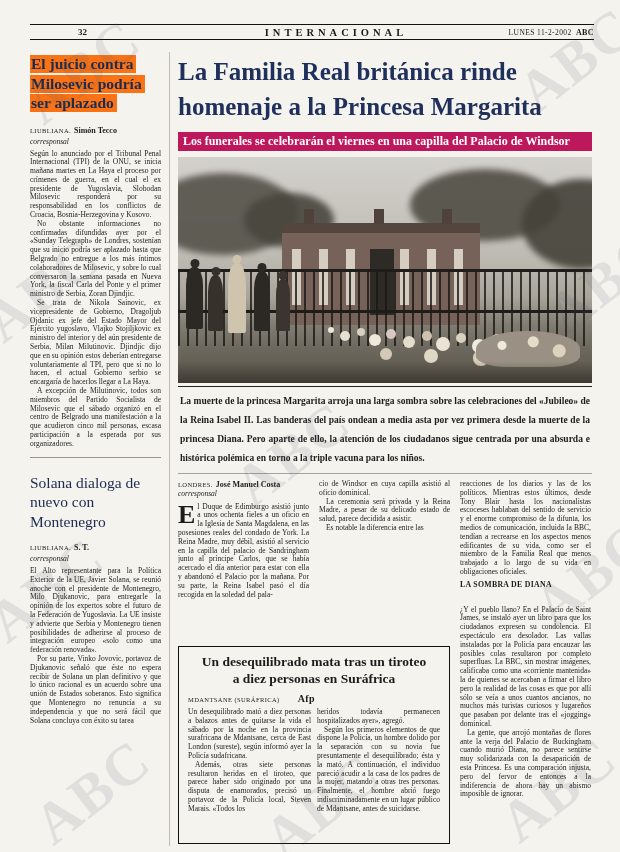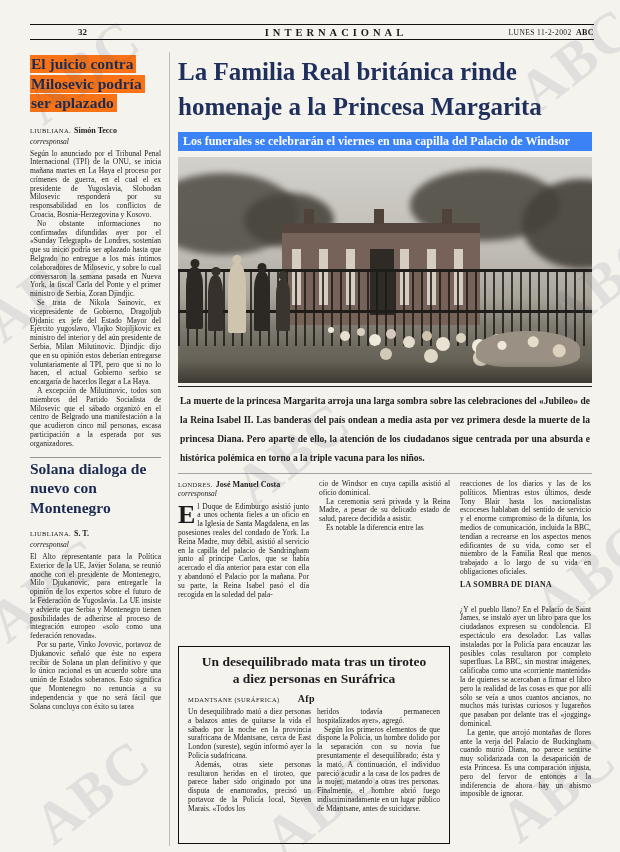--- a/index.html
+++ b/index.html
@@ -25,27 +25,27 @@
   .sidebar{position:absolute;left:30px;top:54px;width:131px;bottom:6px;overflow:hidden;}
   .side-title{font-size:15.5px;line-height:19.5px;font-weight:bold;color:#1b2a50;margin:0 0 6px;}
   .hl-in{background:#f97316;box-decoration-break:clone;-webkit-box-decoration-break:clone;padding:0 3px 1px 1px;}
   .byline{margin:1px 0 4px;}
   .byline .dl{font-size:6.5px;letter-spacing:.4px;color:#222;margin-right:3px;}
   .byline .au{font-size:8px;font-weight:bold;}
   .byline .role{font-size:7.5px;font-style:italic;}
   .body-text{font-size:7.5px;line-height:8.8px;text-align:justify;}
   .body-text p{margin:0;}
   .body-text p.ind{text-indent:7px;}
-  .side-title2{font-size:15.5px;line-height:19.5px;font-weight:bold;color:#1b2a50;
-               margin:8px 0 5px;padding-top:1px;border-top:1px solid #9a958b;}
+  .side-title2{font-size:15.5px;line-height:19.5px;font-weight:normal;color:#1b2a50;
+               margin:8px 0 5px;padding-top:15px;border-top:1px solid #9a958b;}
 
   
   .main{position:absolute;left:178px;top:52px;width:414px;bottom:6px;overflow:hidden;}
   .headline{font-size:25px;line-height:35px;font-weight:bold;color:#20305c;margin:2px 0 8px;}
-  .subhead-bar{background:#3b82f6;color:#fff;font-weight:bold;font-size:12px;line-height:19px;
+  .subhead-bar{background:#be185d;color:#fff;font-weight:bold;font-size:12px;line-height:19px;
                height:19px;padding-left:5px;margin-bottom:6px;}
 
   
   .photo{position:relative;width:414px;height:226px;overflow:hidden;
          background:linear-gradient(180deg,#d3d1cc 0%,#bdbab2 45%,#a9a49a 62%,#827d72 74%,#6e695e 84%,#5a554b 100%);}
   .blob{position:absolute;border-radius:50%;filter:blur(3px);background:#55524a;opacity:.9;}
   .t1{left:-30px;top:16px;width:150px;height:82px;}
   .t2{left:66px;top:36px;width:90px;height:54px;background:#49463e;}
   .t3{left:232px;top:12px;width:150px;height:72px;background:#504d44;}
   .t4{left:344px;top:22px;width:120px;height:90px;background:#45423a;}

